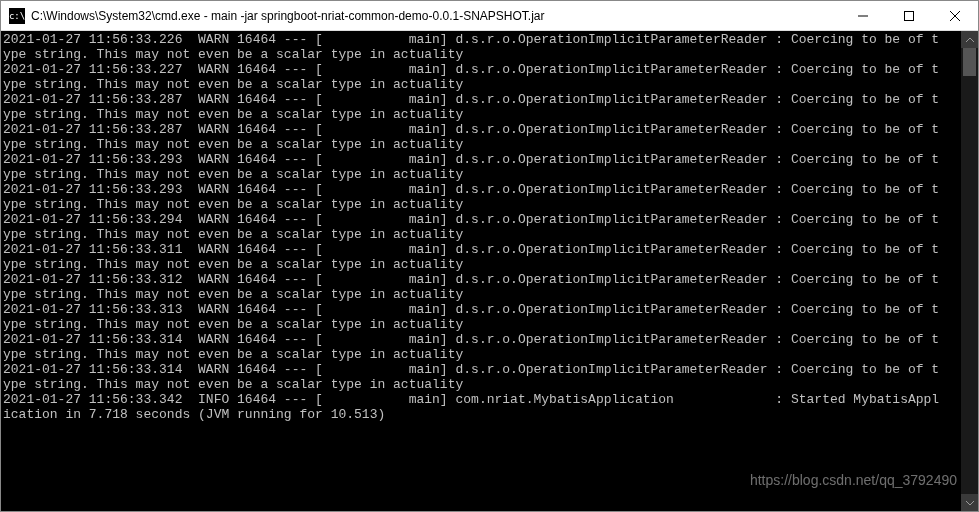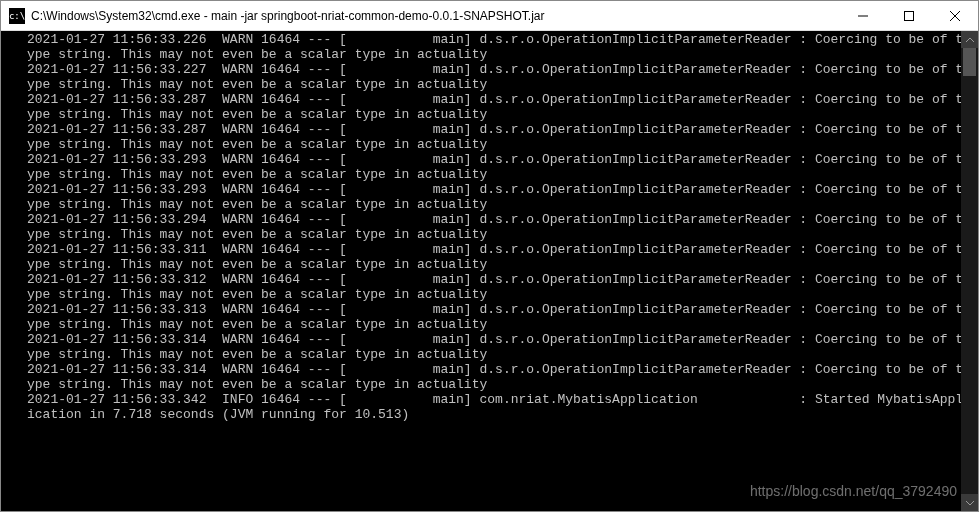--- a/index.html
+++ b/index.html
@@ -71,21 +71,20 @@
       flex: 1;
       background: #000;
       color: #c0c0c0;
       font-family: "NSimSun","SimSun","Consolas","Courier New",monospace;
       font-size: 13px;
       line-height: 15px;
       padding: 1px 2px;
       white-space: pre;
       overflow: hidden;
       letter-spacing: 0;
-      margin-left: 24px;
     }
     .console .line { display: block; white-space: pre; }
     .scrollbar {
       width: 17px;
       background: #2b2b2b;
       position: relative;
       display: flex;
       flex-direction: column;
     }
     .scroll-btn {
@@ -106,21 +105,21 @@
     .scroll-thumb {
       position: absolute;
       left: 2px; right: 2px;
       top: 0;
       height: 28px;
       background: #555;
     }
     .watermark {
       position: absolute;
       right: 22px;
-      bottom: 13px;
+      bottom: 24px;
       color: rgba(200,200,200,0.55);
       font-size: 14px;
       font-family: Arial, sans-serif;
       pointer-events: none;
     }
   </style>
 </head>
 <body>
 
 <div class="window">

